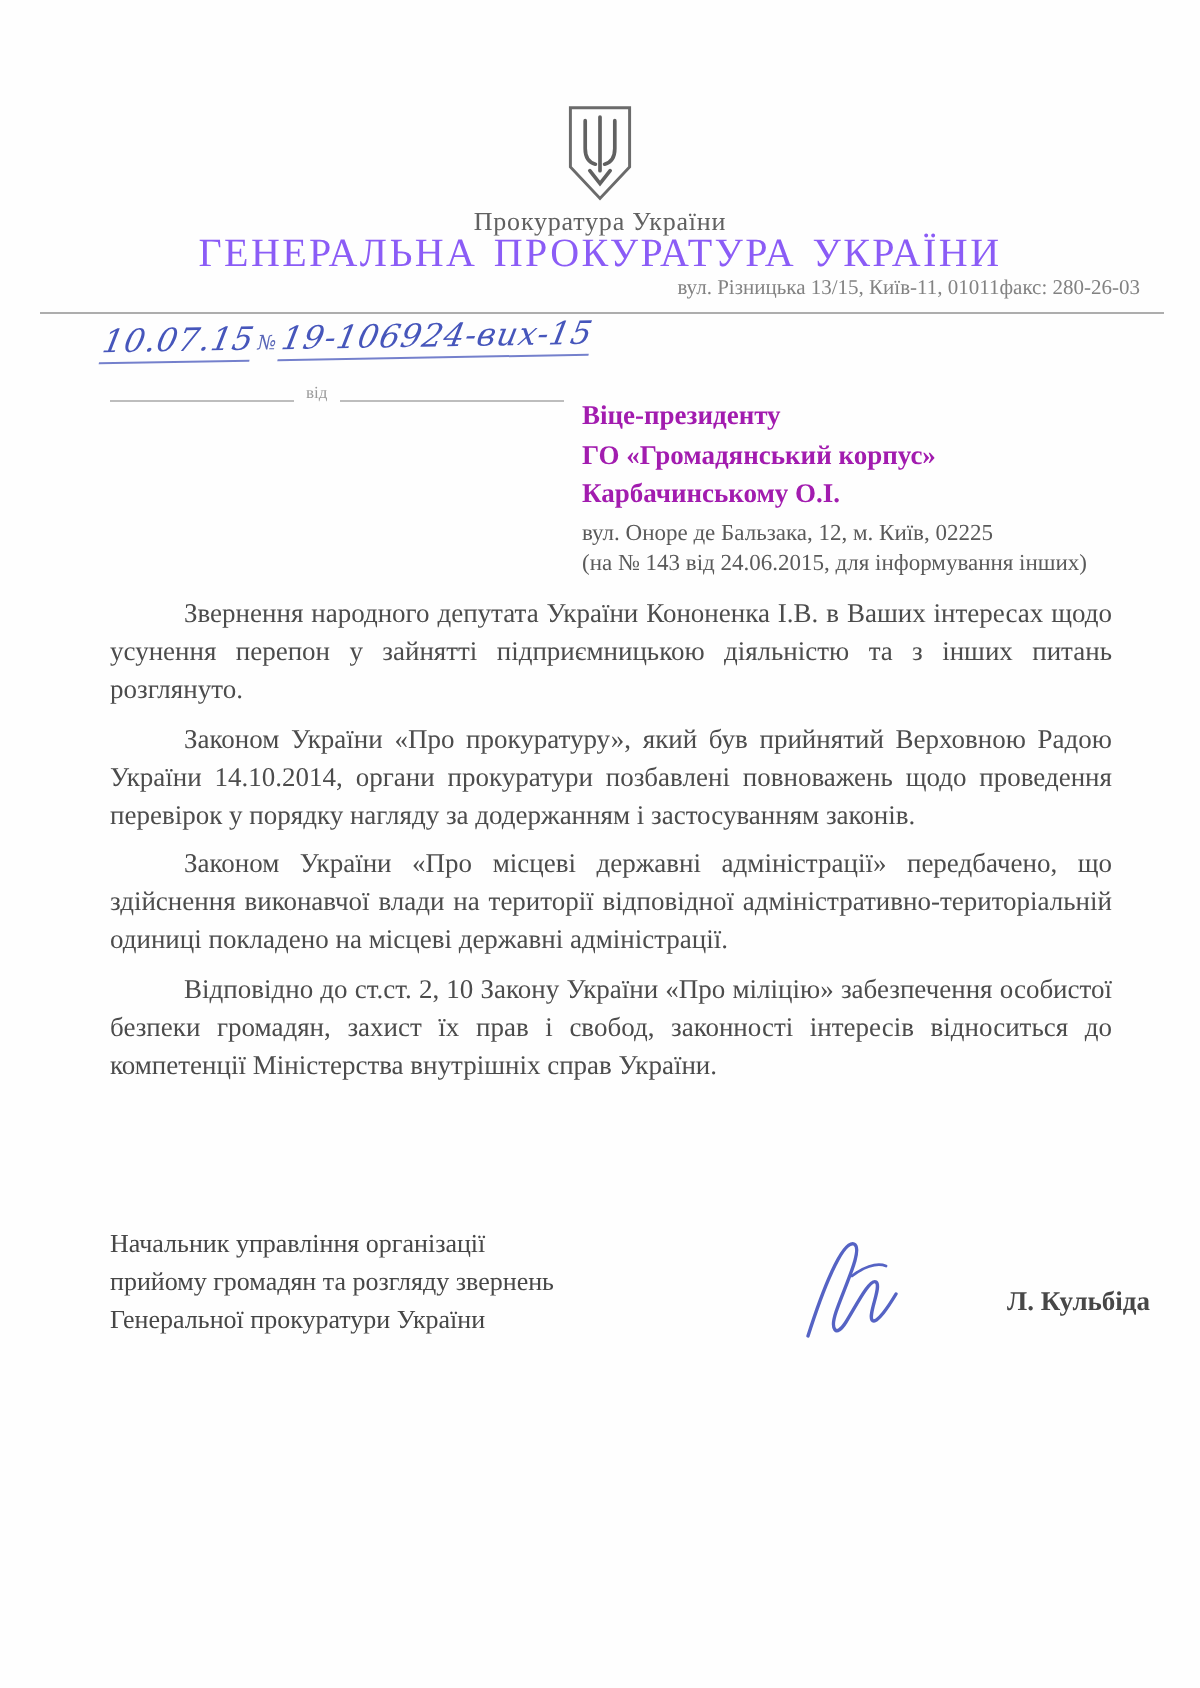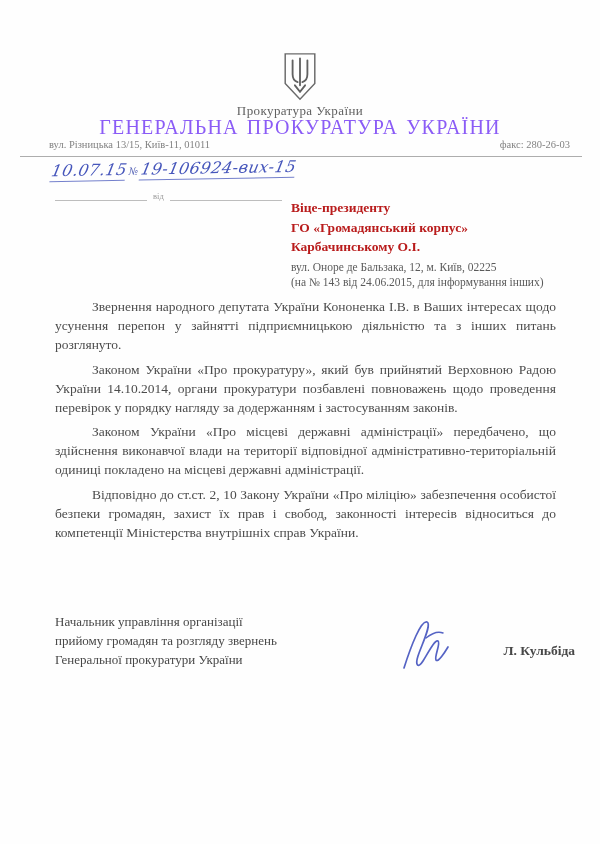--- a/index.html
+++ b/index.html
@@ -36,24 +36,24 @@
     left: 0; right: 0;
     text-align: center;
     font-size: 20px;
     color: #8b5cf6;
     letter-spacing: 1.2px;
     word-spacing: 2px;
   }
   .addr-row {
     position: absolute;
     top: 139px;
-    left: 49px;
+    left: 27px;
     right: 30px;
     display: flex;
-    justify-content: space-between;
+    justify-content: flex-end;
     font-size: 10.5px;
     color: #828282;
   }
   .rule {
     position: absolute;
     top: 156px;
     left: 20px;
     right: 18px;
     border-top: 1px solid #adadad;
   }
@@ -93,21 +93,21 @@
   .recipient {
     position: absolute;
     top: 198px;
     left: 291px;
     width: 274px;
   }
   .recipient .b {
     font-weight: bold;
     font-size: 13.5px;
     line-height: 19.5px;
-    color: #b91c1c;
+    color: #a21caf;
   }
   .recipient .addr {
     font-size: 11.5px;
     line-height: 16px;
     color: #5a5a5a;
     margin-top: 2px;
   }
   .recipient .note {
     font-size: 11.5px;
     line-height: 15.5px;

